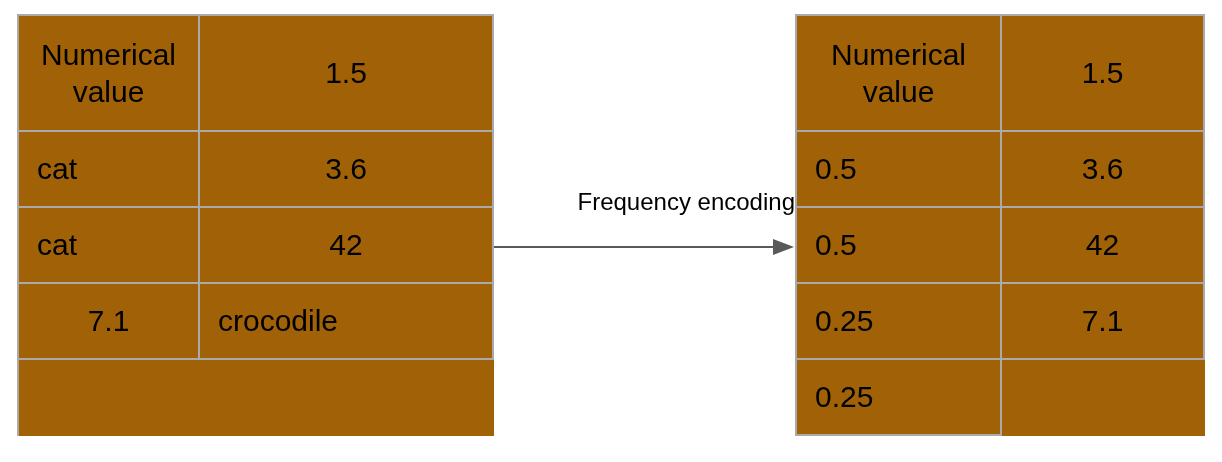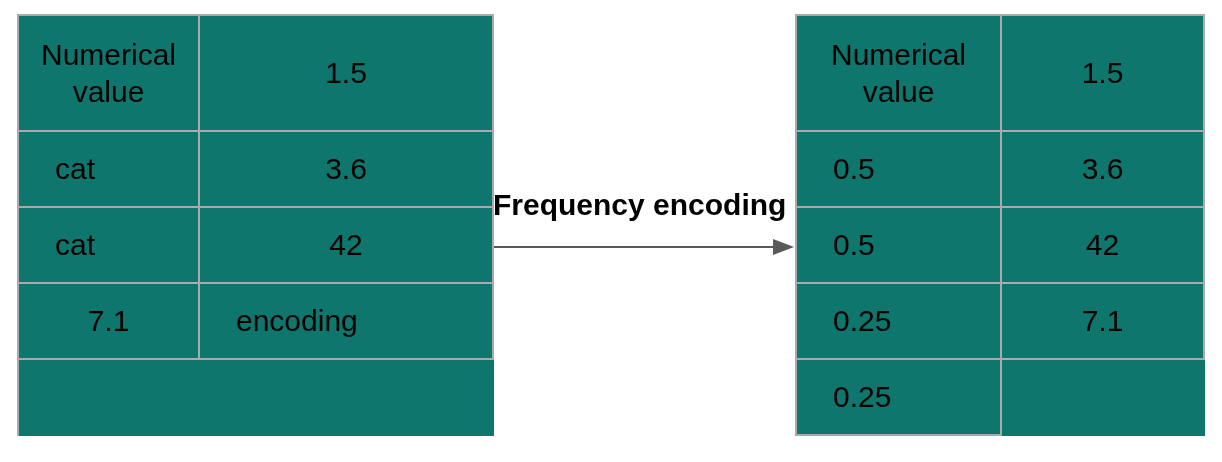--- a/index.html
+++ b/index.html
@@ -14,43 +14,43 @@
   }
   .tbl {
     position: absolute;
     top: 14px;
     height: 422px;
     display: grid;
     grid-template-rows: 116px repeat(4, 1fr);
     border-top: 2px solid var(--border, #aaaaaa);
     border-left: 2px solid var(--border, #aaaaaa);
     box-sizing: border-box;
-    background: #0f766e;
+    background: #a16207;
   }
   .tbl-left  { left: 17px;  width: 477px; grid-template-columns: 181px 1fr; }
   .tbl-right { left: 795px; width: 410px; grid-template-columns: 205px 1fr; }
   .cell {
     border-right: 2px solid var(--border, #aaaaaa);
     border-bottom: 2px solid var(--border, #aaaaaa);
     box-sizing: border-box;
     display: flex;
     align-items: center;
     font-size: 30px;
     line-height: 1.25;
   }
   .cell.center { justify-content: center; text-align: center; padding: 0 8px; }
-  .cell.start  { justify-content: flex-start; text-align: left; padding-left: 36px; padding-right: 8px; }
+  .cell.start  { justify-content: flex-start; text-align: left; padding-left: 18px; padding-right: 8px; }
   .arrow-label {
     position: absolute;
     left: 493px;
     top: 188px;
     width: 302px;
-    text-align: left;
-    font-size: 30px;
-    font-weight: bold;
+    text-align: right;
+    font-size: 24px;
+    font-weight: normal;
     white-space: nowrap;
   }
   .arrow-line {
     position: absolute;
     left: 494px;
     top: 246px;
     width: 282px;
     height: 2px;
     background: var(--arrow, #595959);
   }
@@ -75,21 +75,21 @@
 
     <div class="cell center">1.5</div>
     <div class="cell start">cat</div>
 
     <div class="cell center">3.6</div>
     <div class="cell start">cat</div>
 
     <div class="cell center">42</div>
 
     <div class="cell center">7.1</div>
-    <div class="cell start">encoding</div>
+    <div class="cell start">crocodile</div>
   </div>
 
   <div class="arrow-label">Frequency encoding</div>
   <div class="arrow-line"></div>
   <div class="arrow-head"></div>
 
   <div class="tbl tbl-right">
     <div class="cell center">Numerical value</div>
 
     <div class="cell center">1.5</div>

